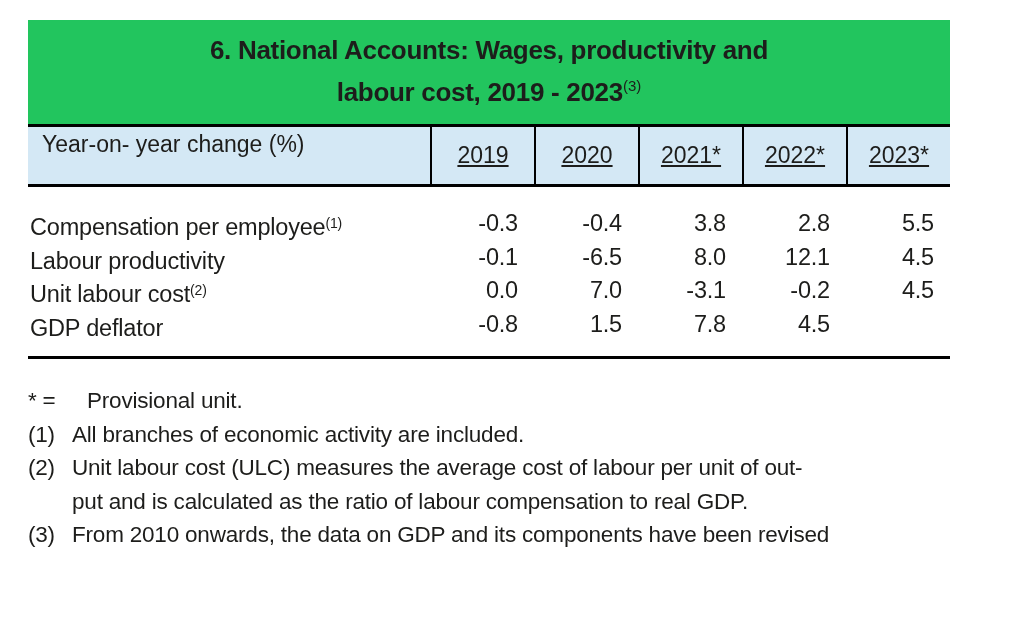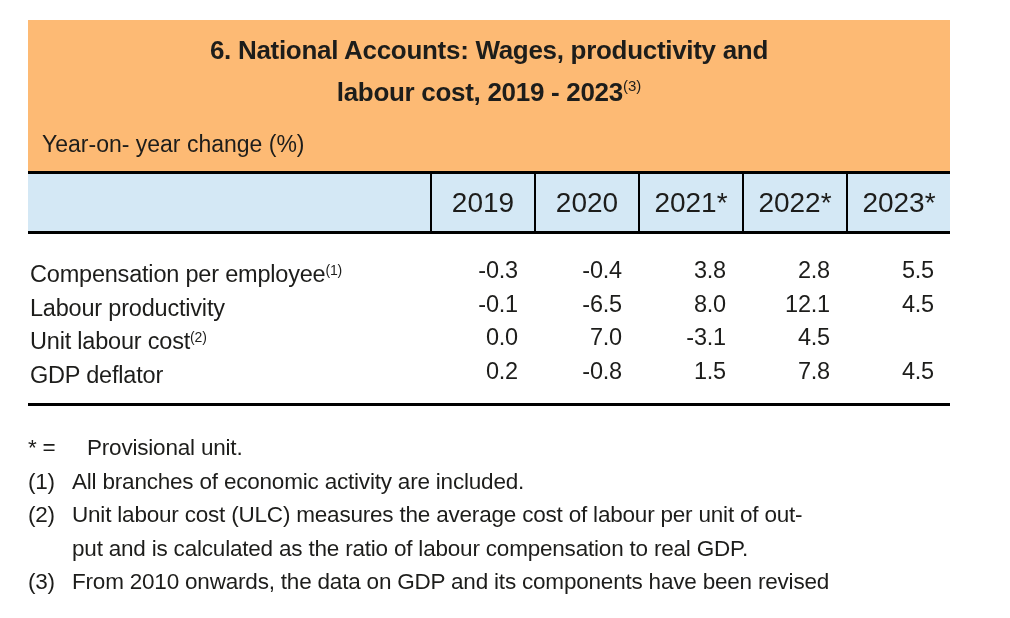--- a/index.html
+++ b/index.html
@@ -10,22 +10,22 @@
     color: #1d1d1b;
     overflow: hidden;
   }
   .stat-table {
     position: absolute;
     left: 28px; top: 20px;
     width: 922px;
   }
   
   .title-band {
-    background: #fdba74;
-    height: 151px;
+    background: #22c55e;
+    height: 104px;
     padding: 12px 12px 0 12px;
   }
   .title {
     text-align: center;
     font-weight: bold;
     font-size: 26px;
     line-height: 36px;
     letter-spacing: -0.3px;
   }
   .title sup {
@@ -45,21 +45,22 @@
     background: #d4e8f5;
     border-top: 3px solid #000;
     border-bottom: 3px solid #000;
     height: 63px;
     align-items: stretch;
   }
   .hcell {
     display: flex;
     align-items: center;
     justify-content: center;
-    font-size: 28px;
+    font-size: 23px;
+    text-decoration: underline;
   }
   .col-label { width: 402px; }
   .col-year  { width: 104px; border-left: 2px solid #000; }
   
   .tbody { padding: 22px 0 13px 0; }
   .trow {
     display: flex;
     font-size: 23.5px;
     line-height: 29.5px;
     letter-spacing: -0.2px;
@@ -134,26 +135,26 @@
       <div class="num">8.0</div>
       <div class="num">12.1</div>
       <div class="num">4.5</div>
     </div>
 
     <div class="trow">
       <div class="rlabel"><span>Unit labour cost</span><sup>(2)</sup></div>
       <div class="num">0.0</div>
       <div class="num">7.0</div>
       <div class="num">-3.1</div>
+      <div class="num">-0.2</div>
       <div class="num">4.5</div>
     </div>
 
     <div class="trow">
       <div class="rlabel"><span>GDP deflator</span><sup></sup></div>
-      <div class="num">0.2</div>
       <div class="num">-0.8</div>
       <div class="num">1.5</div>
       <div class="num">7.8</div>
       <div class="num">4.5</div>
     </div>
 
   </div>
 
   <div class="bottom-line"></div>
 

